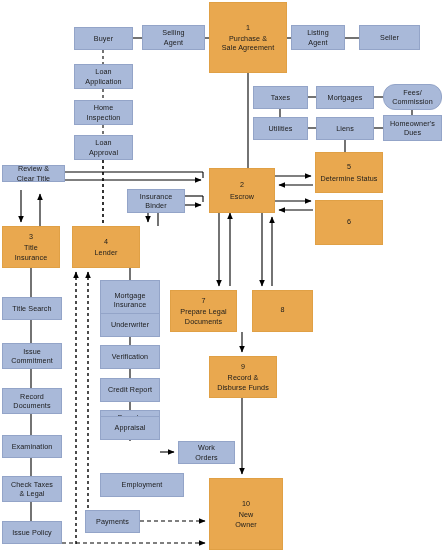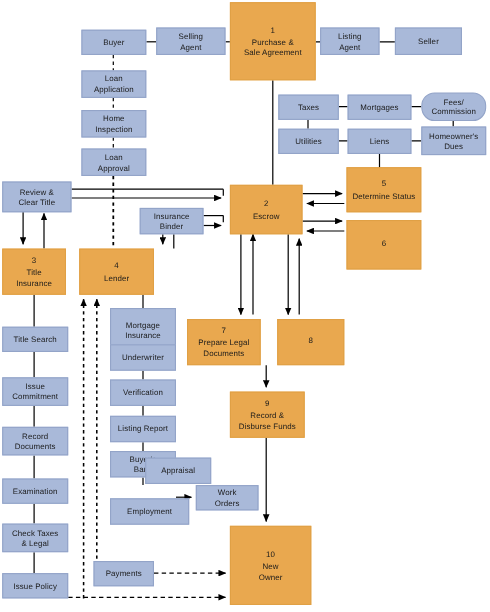--- a/index.html
+++ b/index.html
@@ -151,21 +151,21 @@
       <div class="node blue" style="left: 253px; top: 117px; width: 55px; height: 23px;">
         <div class="lbl">Utilities</div>
       </div>
       <div class="node blue" style="left: 316px; top: 117px; width: 58px; height: 23px;">
         <div class="lbl">Liens</div>
       </div>
       <div class="node blue" style="left: 383px; top: 115px; width: 59px; height: 26px;">
         <div class="lbl">Homeowner's
 Dues</div>
       </div>
-      <div class="node blue" style="left: 2px; top: 165px; width: 63px; height: 28px;">
+      <div class="node blue" style="left: 2px; top: 165px; width: 63px; height: 17px;">
         <div class="lbl">Review &amp;
 Clear Title</div>
       </div>
       <div class="node blue" style="left: 127px; top: 189px; width: 58px; height: 24px;">
         <div class="lbl">Insurance
 Binder</div>
       </div>
       <div class="node orange" style="left: 209px; top: 168px; width: 66px; height: 45px;">
         <div class="num">2</div>
         <div class="lbl">Escrow</div>
@@ -190,30 +190,30 @@
         <div class="lbl">Mortgage
 Insurance</div>
       </div>
       <div class="node blue" style="left: 100px; top: 313px; width: 60px; height: 24px;">
         <div class="lbl">Underwriter</div>
       </div>
       <div class="node blue" style="left: 100px; top: 345px; width: 60px; height: 24px;">
         <div class="lbl">Verification</div>
       </div>
       <div class="node blue" style="left: 100px; top: 378px; width: 60px; height: 24px;">
-        <div class="lbl">Listing Report</div>
+        <div class="lbl">Credit Report</div>
       </div>
       <div class="node blue" style="left: 100px; top: 410px; width: 60px; height: 24px;">
         <div class="lbl">Buyer's
 Bank</div>
       </div>
-      <div class="node blue" style="left: 100px; top: 416px; width: 60px; height: 24px; margin-left: 32px;">
+      <div class="node blue" style="left: 100px; top: 416px; width: 60px; height: 24px;">
         <div class="lbl">Appraisal</div>
       </div>
-      <div class="node blue" style="left: 100px; top: 453px; width: 72px; height: 24px;">
+      <div class="node blue" style="left: 100px; top: 473px; width: 84px; height: 24px;">
         <div class="lbl">Employment</div>
       </div>
       <div class="node blue" style="left: 85px; top: 510px; width: 55px; height: 23px;">
         <div class="lbl">Payments</div>
       </div>
       <div class="node blue" style="left: 2px; top: 297px; width: 60px; height: 23px;">
         <div class="lbl">Title Search</div>
       </div>
       <div class="node blue" style="left: 2px; top: 343px; width: 60px; height: 26px;">
         <div class="lbl">Issue

